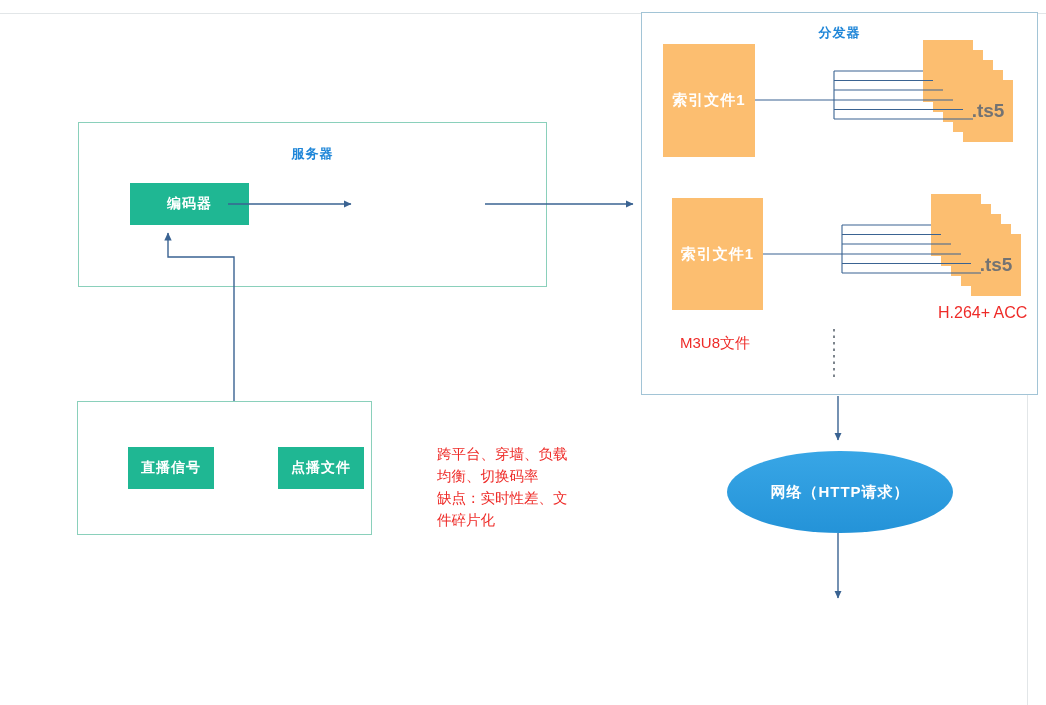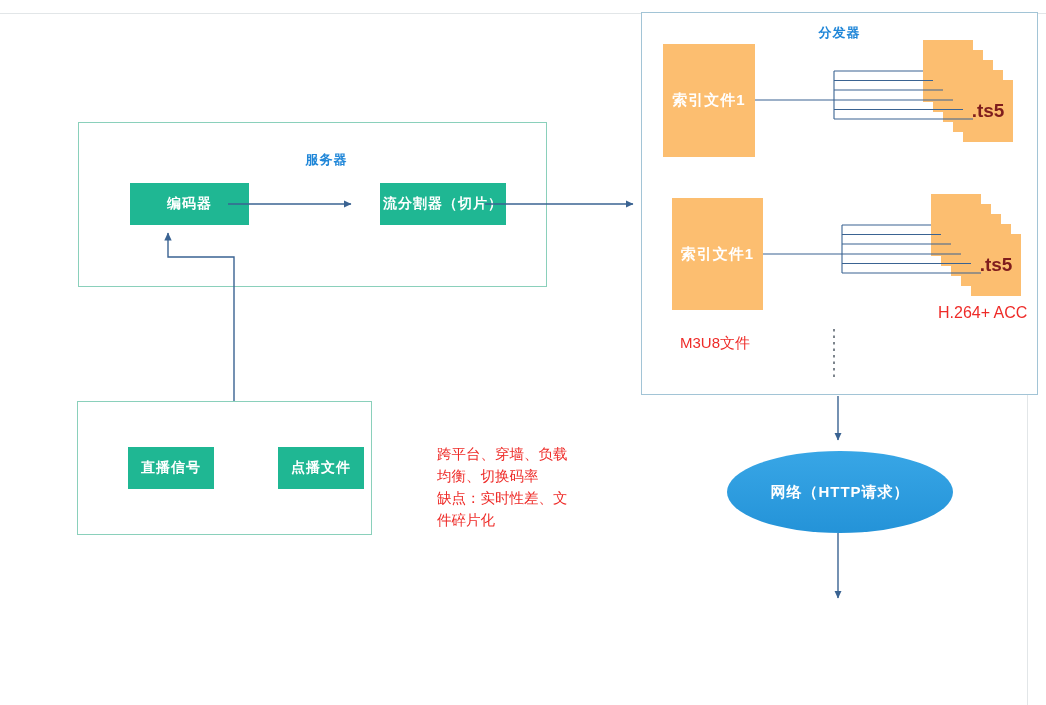--- a/index.html
+++ b/index.html
@@ -10,21 +10,21 @@
   .abs{position:absolute;}
   
   .page-hline{left:0;top:13px;width:1046px;height:1px;background:#e2e6e8;z-index:0;}
   .page-vline{left:1027px;top:13px;width:1px;height:692px;background:#e2e6e8;z-index:0;}
   
   .group-box{border:1px solid;background:#fff;z-index:1;box-sizing:border-box;}
   .server-box{left:78px;top:122px;width:469px;height:165px;border-color:#8ad0bb;background:transparent;}
   .source-box{left:77px;top:401px;width:295px;height:134px;border-color:#8ad0bb;background:transparent;}
   .dist-box{left:641px;top:12px;width:397px;height:383px;border-color:#a2c4d6;background:#fff;}
   .group-title{z-index:2;font-size:13px;font-weight:bold;color:var(--title_blue,#1f86d8);text-align:center;letter-spacing:1px;}
-  .server-title{left:78px;top:151px;width:469px;padding-left:14px;}
+  .server-title{left:78px;top:145px;width:469px;}
   .dist-title{left:641px;top:24px;width:397px;}
   
   .teal-node{
     background:var(--teal,#1fb793);color:#fff;font-size:14px;font-weight:bold;
     display:flex;align-items:center;justify-content:center;z-index:3;letter-spacing:1px;margin-left:21px;
   }
   .encoder{left:109px;top:183px;width:119px;height:42px;}
   .splitter{left:359px;top:183px;width:126px;height:42px;}
   .live{left:107px;top:447px;width:86px;height:42px;}
   .vod{left:257px;top:447px;width:86px;height:42px;}
@@ -32,21 +32,21 @@
   .index-node{
     background:var(--orange,#fcbe70);color:#fff;font-size:15px;font-weight:bold;
     display:flex;align-items:center;justify-content:center;z-index:3;letter-spacing:1px;
   }
   .index1{left:663px;top:44px;width:92px;height:113px;}
   .index2{left:672px;top:198px;width:91px;height:112px;}
   
   .ts-layer{position:absolute;width:50px;height:62px;background:var(--orange,#fcbe70);z-index:2;}
   .ts-label{
     z-index:4;width:50px;height:62px;display:flex;align-items:center;justify-content:center;
-    color:#7f1d1d;font-size:19px;font-weight:bold;
+    color:#737373;font-size:19px;font-weight:bold;
   }
   .ts-label-1{left:963px;top:80px;}
   .ts-label-2{left:971px;top:234px;}
   
   .red-note{color:var(--red,#ee2b28);z-index:4;}
   .features-note{left:437px;top:443px;width:190px;font-size:14.5px;line-height:22px;white-space:pre-line;}
   .m3u8-label{left:680px;top:334px;font-size:15px;}
   .codec-label{left:938px;top:304px;font-size:16px;}
   
   .network-ellipse{
@@ -68,21 +68,20 @@
 <body>
 
 <div id="canvas">
 
   <div class="abs page-hline"></div>
   <div class="abs page-vline"></div>
 
   <div class="abs group-box server-box"></div>
   <div class="abs group-title server-title">服务器</div>
   <div class="abs teal-node encoder">编码器</div>
-  <div class="abs teal-node splitter">流分割器（切片）</div>
 
   <div class="abs group-box source-box"></div>
   <div class="abs teal-node live">直播信号</div>
   <div class="abs teal-node vod">点播文件</div>
 
   <div class="abs red-note features-note">跨平台、穿墙、负载
 均衡、切换码率
 缺点：实时性差、文
 件碎片化</div>
 

